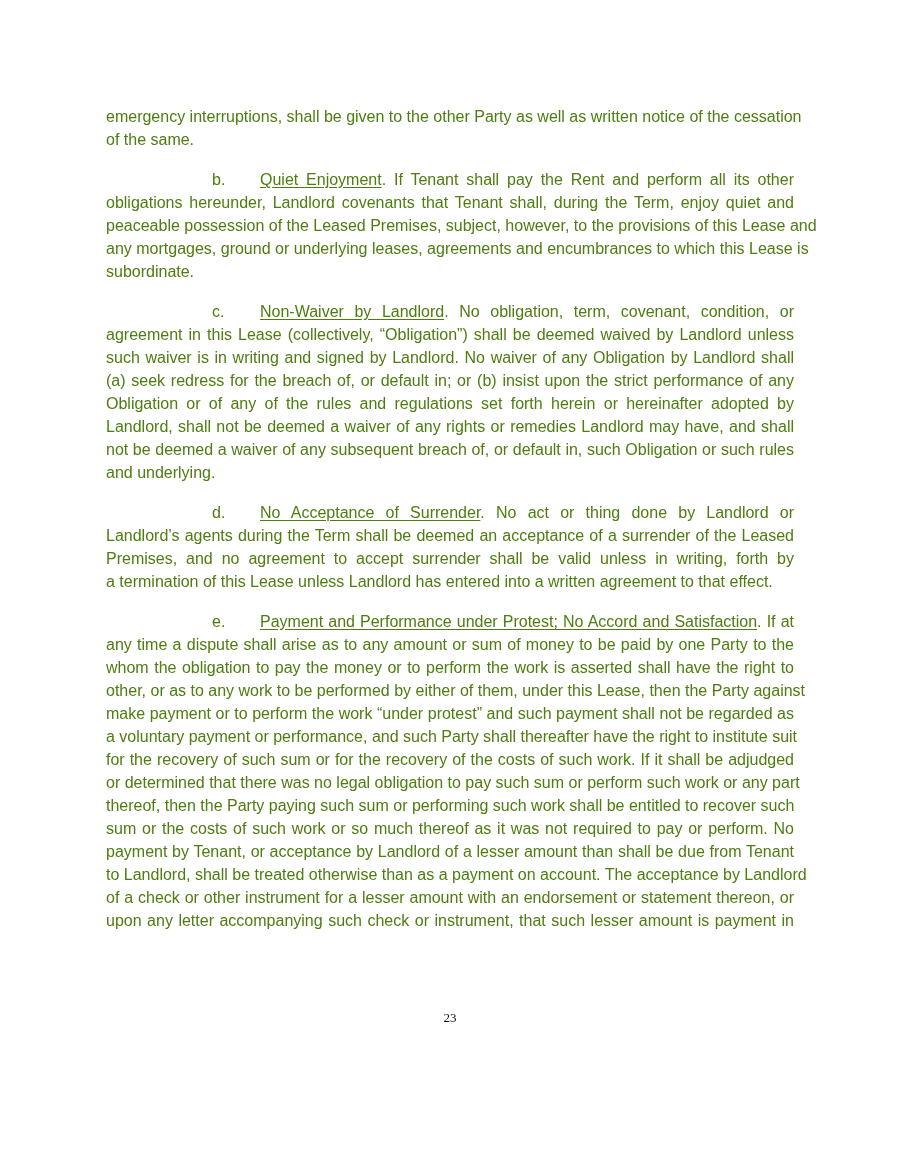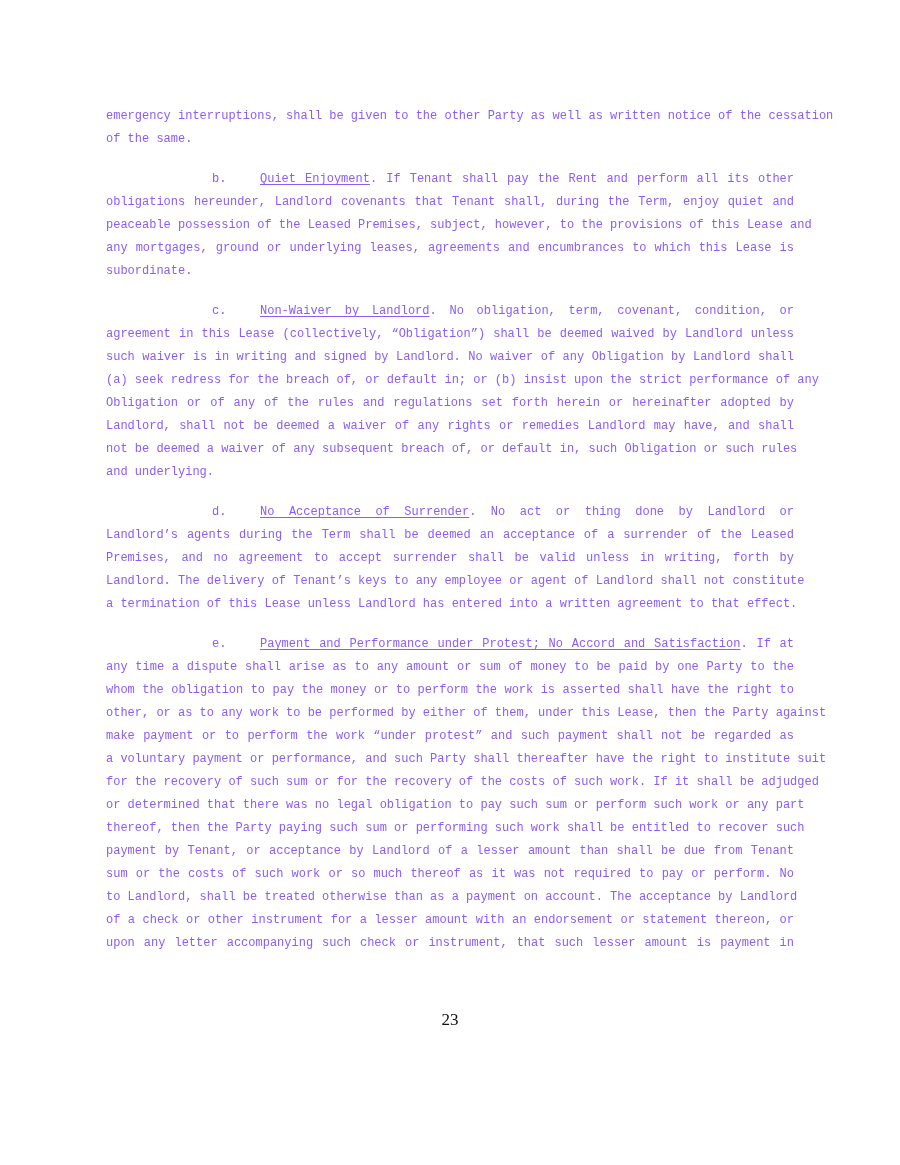--- a/index.html
+++ b/index.html
@@ -1,29 +1,29 @@
 <!DOCTYPE html>
 <html><head>
 <meta charset="utf-8">
 <style>
   html, body { margin:0; padding:0; background:#ffffff; }
   body { width:900px; height:1165px; position:relative; overflow:hidden; }
   .page {
     position:absolute; left:106px; top:105px; width:688px;
-    font-family:Liberation Mono, monospace;
-    font-size:12px; line-height:23px; color:#8b5cf6;
+    font-family:Liberation Sans, sans-serif;
+    font-size:16px; line-height:23px; color:#4d7c0f;
   }
   .para { margin:0 0 17px 0; }
   .line { display:block; white-space:nowrap; text-align:justify; text-align-last:justify; height:23px; }
   .line.last { text-align-last:left; }
   .letter { display:inline-block; width:48px; margin-left:106px; }
   .head { text-decoration:underline; text-underline-offset:2px; }
   .pagenum {
     position:absolute; left:0; width:900px; top:1010px; text-align:center;
-    font-family:"Liberation Serif", "DejaVu Serif", serif; font-size:17px; color:#111;
+    font-family:"Liberation Serif", "DejaVu Serif", serif; font-size:13px; color:#111;
   }
 </style>
 </head>
 <body>
 
 <div class="page">
 
   <div class="para">
     <span class="line">emergency interruptions, shall be given to the other Party as well as written notice of the cessation</span>
     <span class="line last">of the same.</span>
@@ -45,36 +45,35 @@
     <span class="line">Obligation or of any of the rules and regulations set forth herein or hereinafter adopted by</span>
     <span class="line">Landlord, shall not be deemed a waiver of any rights or remedies Landlord may have, and shall</span>
     <span class="line">not be deemed a waiver of any subsequent breach of, or default in, such Obligation or such rules</span>
     <span class="line last">and underlying.</span>
   </div>
 
   <div class="para">
     <span class="line"><span class="letter">d.</span><span class="head">No Acceptance of Surrender</span><span>. No act or thing done by Landlord or</span></span>
     <span class="line">Landlord’s agents during the Term shall be deemed an acceptance of a surrender of the Leased</span>
     <span class="line">Premises, and no agreement to accept surrender shall be valid unless in writing, forth by</span>
-    <span class="line">Landlord. The delivery of Tenant’s keys to any employee or agent of Landlord shall not constitute</span>
     <span class="line last">a termination of this Lease unless Landlord has entered into a written agreement to that effect.</span>
   </div>
 
   <div class="para">
     <span class="line"><span class="letter">e.</span><span class="head">Payment and Performance under Protest; No Accord and Satisfaction</span><span>. If at</span></span>
     <span class="line">any time a dispute shall arise as to any amount or sum of money to be paid by one Party to the</span>
     <span class="line">whom the obligation to pay the money or to perform the work is asserted shall have the right to</span>
     <span class="line">other, or as to any work to be performed by either of them, under this Lease, then the Party against</span>
     <span class="line">make payment or to perform the work “under protest” and such payment shall not be regarded as</span>
     <span class="line">a voluntary payment or performance, and such Party shall thereafter have the right to institute suit</span>
     <span class="line">for the recovery of such sum or for the recovery of the costs of such work. If it shall be adjudged</span>
     <span class="line">or determined that there was no legal obligation to pay such sum or perform such work or any part</span>
     <span class="line">thereof, then the Party paying such sum or performing such work shall be entitled to recover such</span>
+    <span class="line">sum or the costs of such work or so much thereof as it was not required to pay or perform. No</span>
     <span class="line">payment by Tenant, or acceptance by Landlord of a lesser amount than shall be due from Tenant</span>
-    <span class="line">sum or the costs of such work or so much thereof as it was not required to pay or perform. No</span>
     <span class="line">to Landlord, shall be treated otherwise than as a payment on account. The acceptance by Landlord</span>
     <span class="line">of a check or other instrument for a lesser amount with an endorsement or statement thereon, or</span>
     <span class="line">upon any letter accompanying such check or instrument, that such lesser amount is payment in</span>
   </div>
 
 </div>
 
 <div class="pagenum">23</div>
 
 </body></html>

